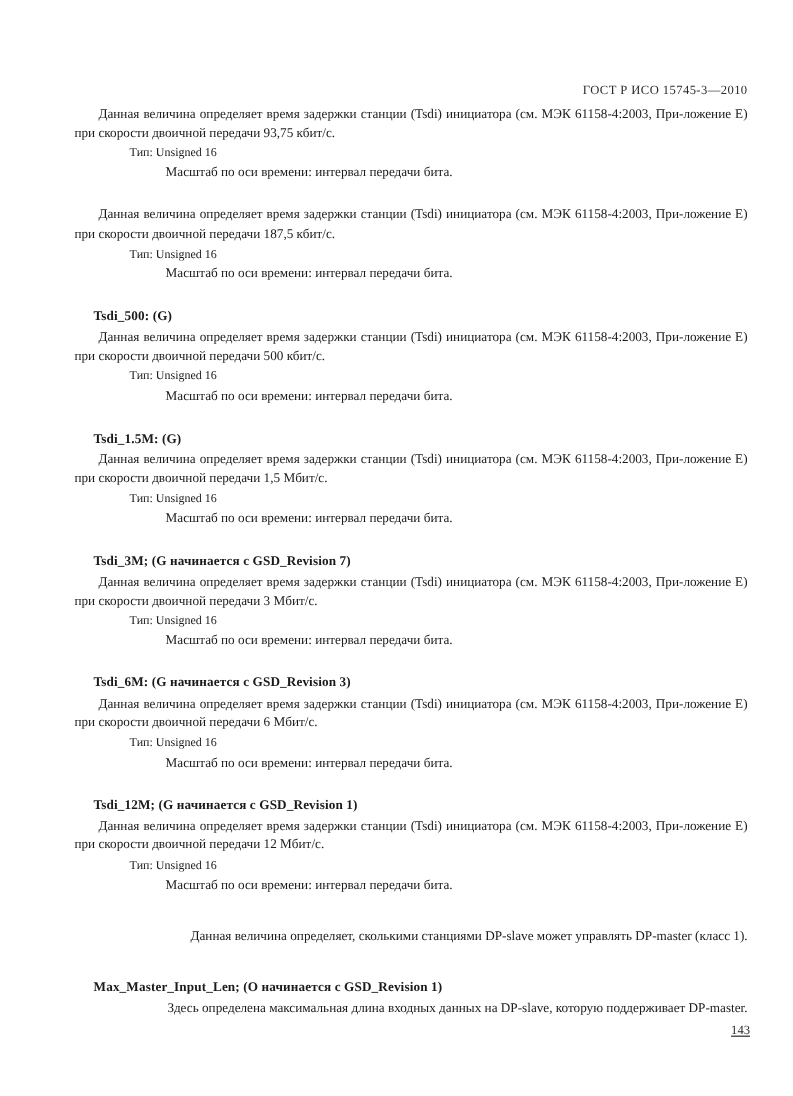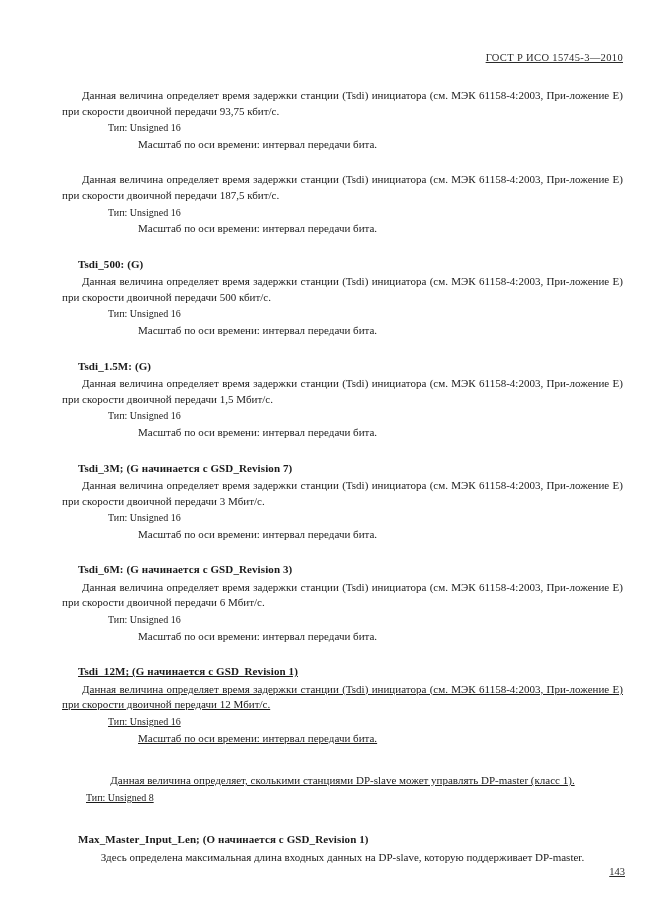--- a/index.html
+++ b/index.html
@@ -19,27 +19,26 @@
   .page {
     position: relative;
     width: 661px;
     height: 913px;
     box-sizing: border-box;
     padding: 0;
   }
   
   .page-header {
     position: absolute;
-    top: 52px;
+    top: 70px;
     right: 38px;
     font-size: 10.5px;
     letter-spacing: 0.35px;
     color: #2a2a2a;
     white-space: nowrap;
-    text-decoration: underline;
   }
   
   .content {
     position: absolute;
     top: 88px;
     left: 62px;
     width: 561px;
   }
   .entry {
     margin: 0 0 20px 0;
@@ -59,42 +58,42 @@
     font-size: 11px;
     line-height: 15.6px;
     text-align: justify;
     text-justify: inter-word;
     margin: 0;
     text-indent: 20px;
     hyphens: manual;
   }
   .entry-desc.no-indent {
     text-indent: 0;
-    text-align: center;
+    text-align: right;
   }
   .entry-type {
     font-size: 10px;
     line-height: 15.6px;
     margin: 1px 0 0 0;
     padding-left: 46px;
   }
   .entry-type.shallow {
     padding-left: 24px;
   }
   .entry-scale {
     font-size: 11px;
     line-height: 15.6px;
     margin: 1px 0 0 0;
     padding-left: 76px;
   }
-  .entry.gap-wide { margin-bottom: 27px; text-decoration: underline; }
+  .entry.gap-wide { margin-bottom: 27px; }
   
   .folio {
     position: absolute;
-    bottom: 36px;
+    bottom: 48px;
     right: 36px;
     font-size: 10.5px;
     color: #2a2a2a;
     text-decoration: underline;
   }
 </style>
 </head>
 <body>
 
 <div class="page">
@@ -145,21 +144,20 @@
 
     <div class="entry gap-wide">
       <p class="entry-title">Tsdi_12M; (G начинается с GSD_Revision 1)</p>
       <p class="entry-desc">Данная величина определяет время задержки станции (Tsdi) инициатора (см. МЭК 61158-4:2003, При-ложение Е) при скорости двоичной передачи 12 Мбит/с.</p>
       <p class="entry-type">Тип: Unsigned 16</p>
       <p class="entry-scale">Масштаб по оси времени: интервал передачи бита.</p>
     </div>
 
     <div class="entry gap-wide">
       <p class="entry-desc no-indent">Данная величина определяет, сколькими станциями DP-slave может управлять DP-master (класс 1).</p>
-      <p class="entry-type shallow">Тип: Unsigned 8</p>
     </div>
 
     <div class="entry">
       <p class="entry-title">Max_Master_Input_Len; (О начинается с GSD_Revision 1)</p>
       <p class="entry-desc no-indent">Здесь определена максимальная длина входных данных на DP-slave, которую поддерживает DP-master.</p>
 
     </div>
 
   </div>
 

